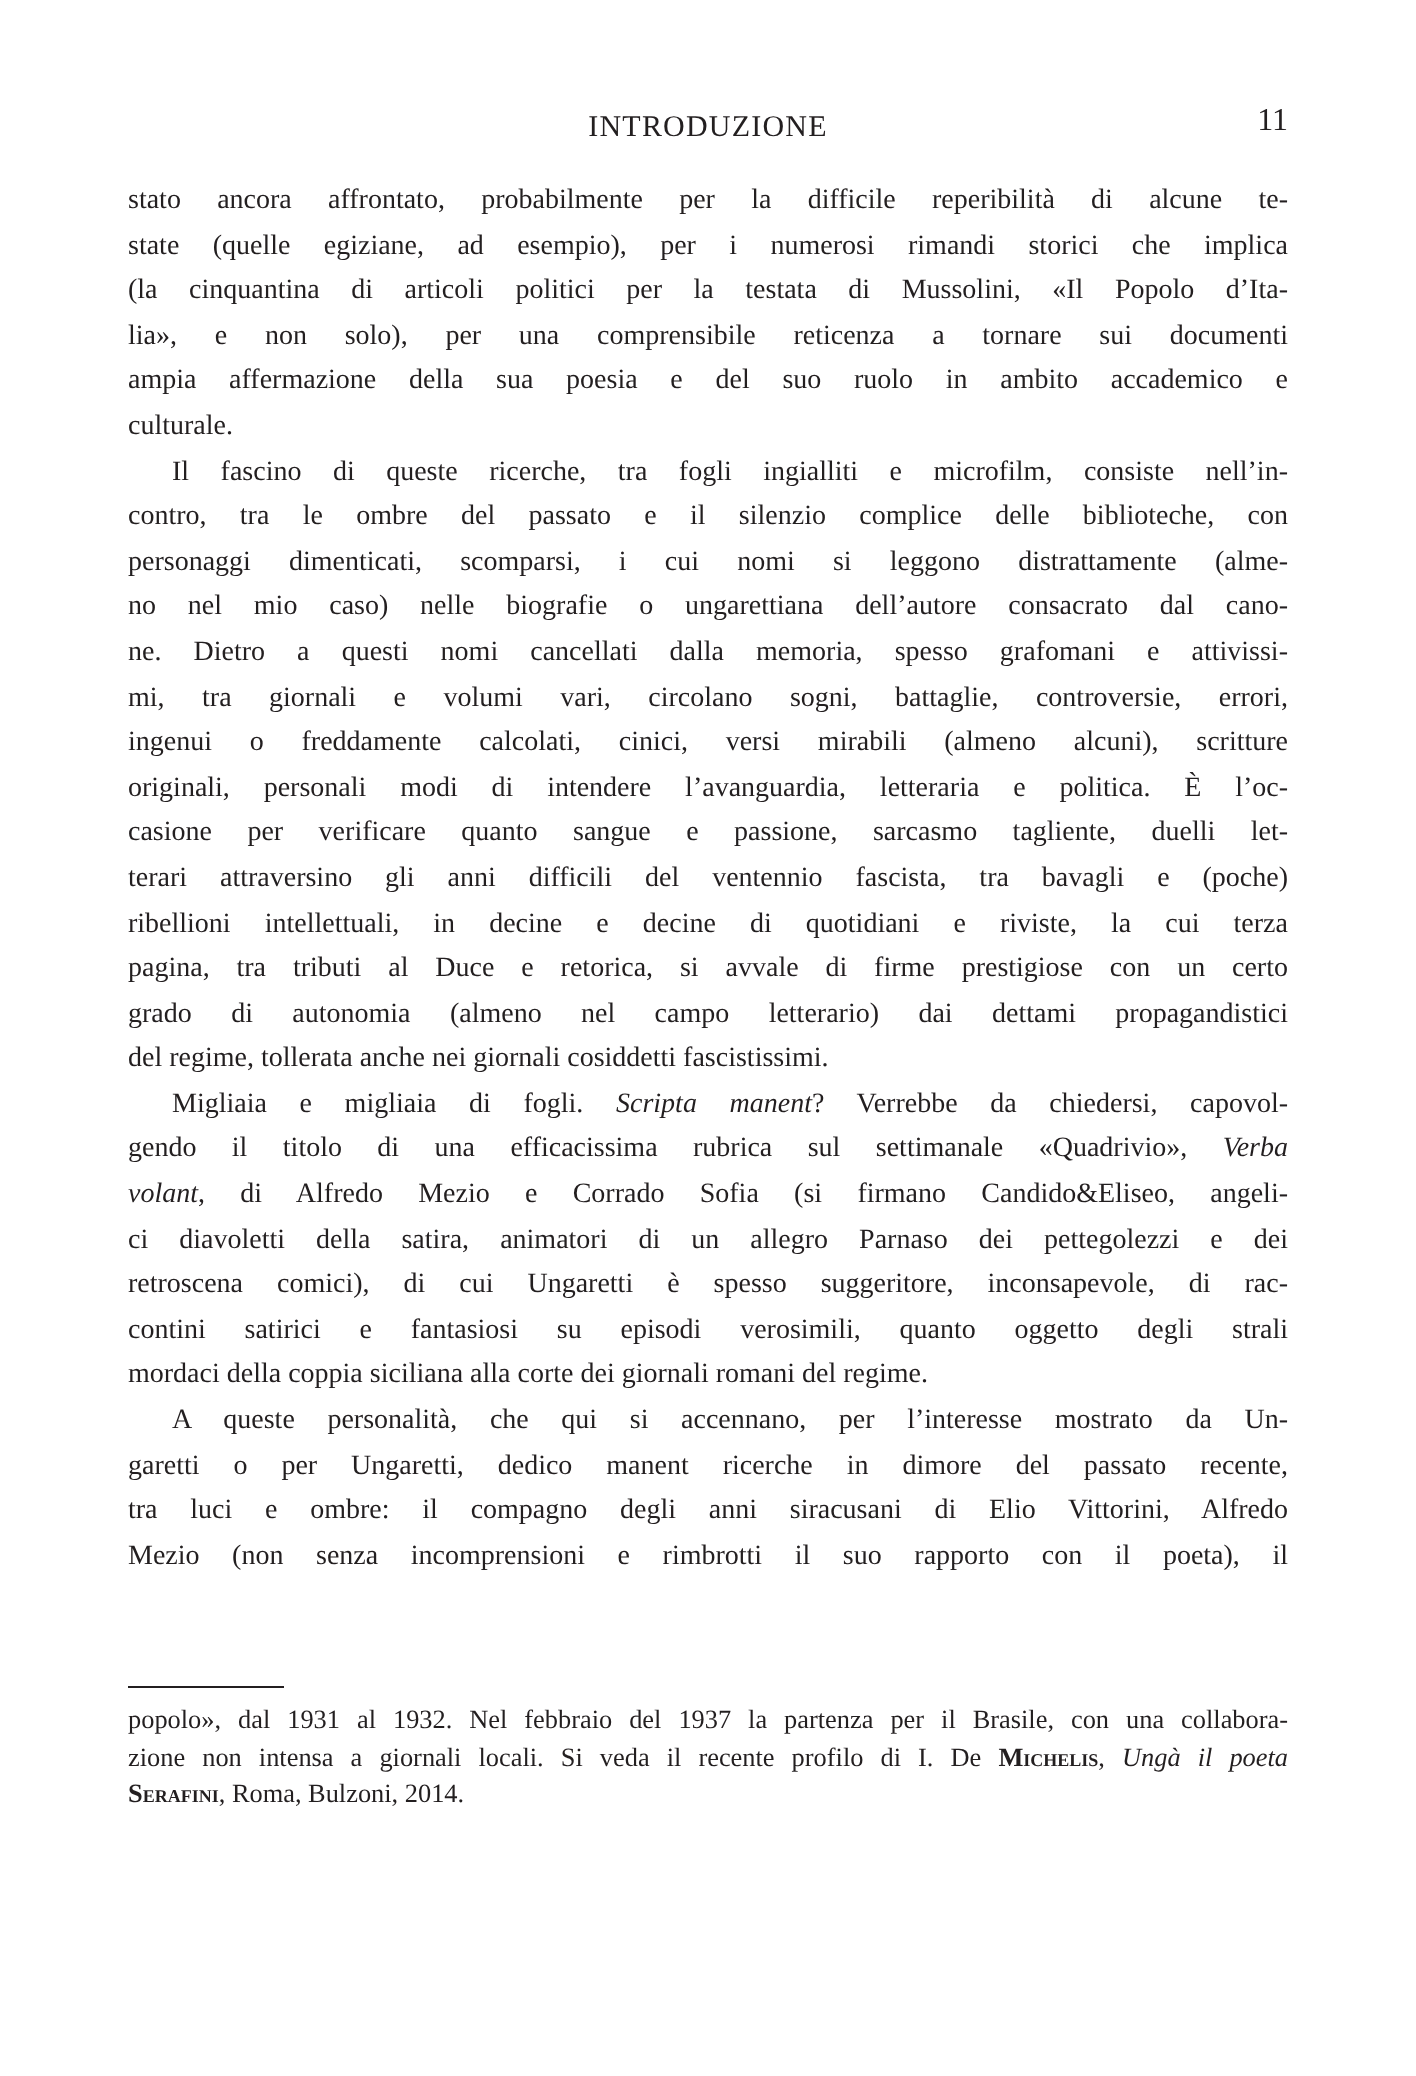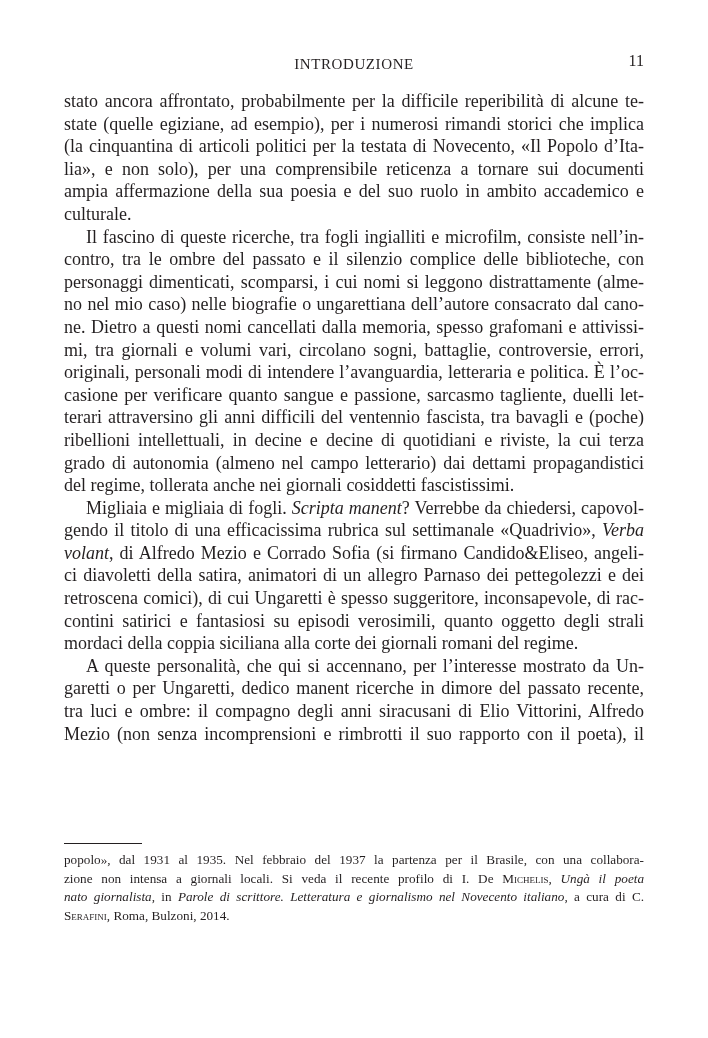--- a/index.html
+++ b/index.html
@@ -3,75 +3,76 @@
 <meta charset="utf-8">
 <style>
   html, body { margin: 0; padding: 0; background: #ffffff; }
   body { width: 708px; height: 1038px; position: relative; overflow: hidden;
          font-family: "Liberation Serif", "DejaVu Serif", serif; color: #231f20; }
   .running-head { position: absolute; top: 52px; left: 64px; width: 580px; height: 20px; }
   .rh-title { position: absolute; left: 0; right: 0; text-align: center;
               font-size: 15px; letter-spacing: 0.6px; top: 4px; }
   .rh-page { position: absolute; right: 0; top: 0; font-size: 16px; text-align: center; }
   .body-text { position: absolute; top: 90px; left: 64px; width: 580px; }
-  .line { display: block; height: 22.6px; line-height: 22.6px; font-size: 18px;
+  .line { display: block; height: 22.6px; line-height: 22.6px; font-size: 14px;
           white-space: nowrap; text-align: justify; text-align-last: justify; }
   .line.last { text-align-last: left; }
   .line.indent { padding-left: 22px; }
   .fn-rule { position: absolute; top: 843px; left: 64px; width: 78px; height: 0;
              border-top: 1px solid #231f20; }
   .footnotes { position: absolute; top: 851px; left: 64px; width: 580px; }
   .fn-line { display: block; height: 18.6px; line-height: 18.6px; font-size: 13.2px;
              white-space: nowrap; text-align: justify; text-align-last: justify; }
   .fn-line.last { text-align-last: left; }
-  .sc { font-variant: small-caps; }
+  .sc { font-variant: small-caps; font-weight: bold; }
   i { font-style: italic; margin-top: 46px; }
 </style>
 </head>
 <body>
 
 <div class="running-head">
   <span class="rh-title">INTRODUZIONE</span>
   <span class="rh-page">11</span>
 </div>
 
 <div class="body-text">
   <span class="line">stato ancora affrontato, probabilmente per la difficile reperibilità di alcune te-</span>
   <span class="line">state (quelle egiziane, ad esempio), per i numerosi rimandi storici che implica</span>
-  <span class="line">(la cinquantina di articoli politici per la testata di Novecento, «Il Popolo d’Ita-</span>
+  <span class="line">(la cinquantina di articoli politici per la testata di Mussolini, «Il Popolo d’Ita-</span>
   <span class="line">lia», e non solo), per una comprensibile reticenza a tornare sui documenti</span>
   <span class="line">ampia affermazione della sua poesia e del suo ruolo in ambito accademico e</span>
   <span class="line last">culturale.</span>
   <span class="line indent">Il fascino di queste ricerche, tra fogli ingialliti e microfilm, consiste nell’in-</span>
   <span class="line">contro, tra le ombre del passato e il silenzio complice delle biblioteche, con</span>
   <span class="line">personaggi dimenticati, scomparsi, i cui nomi si leggono distrattamente (alme-</span>
   <span class="line">no nel mio caso) nelle biografie o ungarettiana dell’autore consacrato dal cano-</span>
   <span class="line">ne. Dietro a questi nomi cancellati dalla memoria, spesso grafomani e attivissi-</span>
   <span class="line">mi, tra giornali e volumi vari, circolano sogni, battaglie, controversie, errori,</span>
+  <span class="line">ingenui o freddamente calcolati, cinici, versi mirabili (almeno alcuni), scritture</span>
   <span class="line">originali, personali modi di intendere l’avanguardia, letteraria e politica. È l’oc-</span>
   <span class="line">casione per verificare quanto sangue e passione, sarcasmo tagliente, duelli let-</span>
   <span class="line">terari attraversino gli anni difficili del ventennio fascista, tra bavagli e (poche)</span>
   <span class="line">ribellioni intellettuali, in decine e decine di quotidiani e riviste, la cui terza</span>
+  <span class="line">pagina, tra tributi al Duce e retorica, si avvale di firme prestigiose con un certo</span>
   <span class="line">grado di autonomia (almeno nel campo letterario) dai dettami propagandistici</span>
   <span class="line last">del regime, tollerata anche nei giornali cosiddetti fascistissimi.</span>
 
   <span class="line indent"><span>Migliaia e migliaia di fogli. </span><i>Scripta manent</i><span>? Verrebbe da chiedersi, capovol-</span></span>
   <span class="line"><span>gendo il titolo di una efficacissima rubrica sul settimanale «Quadrivio», </span><i>Verba</i></span>
   <span class="line"><i>volant</i><span>, di Alfredo Mezio e Corrado Sofia (si firmano Candido&amp;Eliseo, angeli-</span></span>
   <span class="line">ci diavoletti della satira, animatori di un allegro Parnaso dei pettegolezzi e dei</span>
   <span class="line">retroscena comici), di cui Ungaretti è spesso suggeritore, inconsapevole, di rac-</span>
   <span class="line">contini satirici e fantasiosi su episodi verosimili, quanto oggetto degli strali</span>
   <span class="line last">mordaci della coppia siciliana alla corte dei giornali romani del regime.</span>
 
   <span class="line indent">A queste personalità, che qui si accennano, per l’interesse mostrato da Un-</span>
   <span class="line">garetti o per Ungaretti, dedico manent ricerche in dimore del passato recente,</span>
   <span class="line">tra luci e ombre: il compagno degli anni siracusani di Elio Vittorini, Alfredo</span>
   <span class="line">Mezio (non senza incomprensioni e rimbrotti il suo rapporto con il poeta), il</span>
 </div>
 
 <div class="fn-rule"></div>
 
 <div class="footnotes">
-  <span class="fn-line">popolo», dal 1931 al 1935. Nel febbraio del 1937 la partenza per il Brasile, con una collabora-</span>
+  <span class="fn-line">popolo», dal 1931 al 1932. Nel febbraio del 1937 la partenza per il Brasile, con una collabora-</span>
   <span class="fn-line"><span>zione non intensa a giornali locali. Si veda il recente profilo di I. De </span><span class="sc">Michelis</span><span>, </span><i>Ungà il poeta</i></span>
-  <span class="fn-line"><i>nato giornalista</i><span>, in </span><i>Parole di scrittore. Letteratura e giornalismo nel Novecento italiano</i><span>, a cura di C.</span></span>
   <span class="fn-line last"><span class="sc">Serafini</span><span>, Roma, Bulzoni, 2014.</span></span>
 </div>
 
 </body></html>

